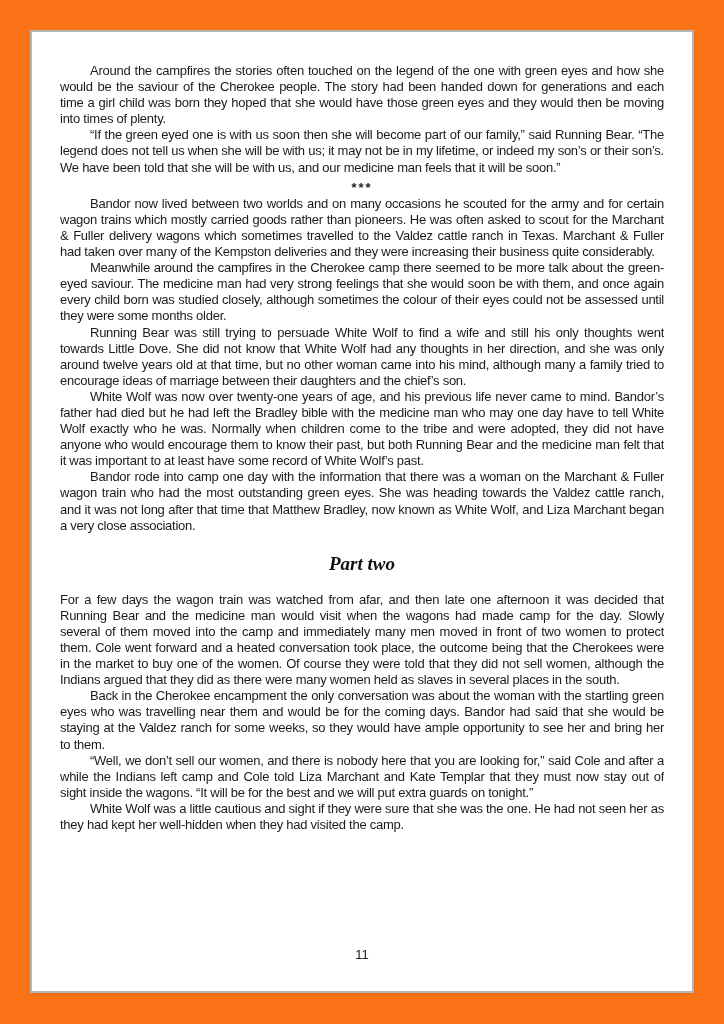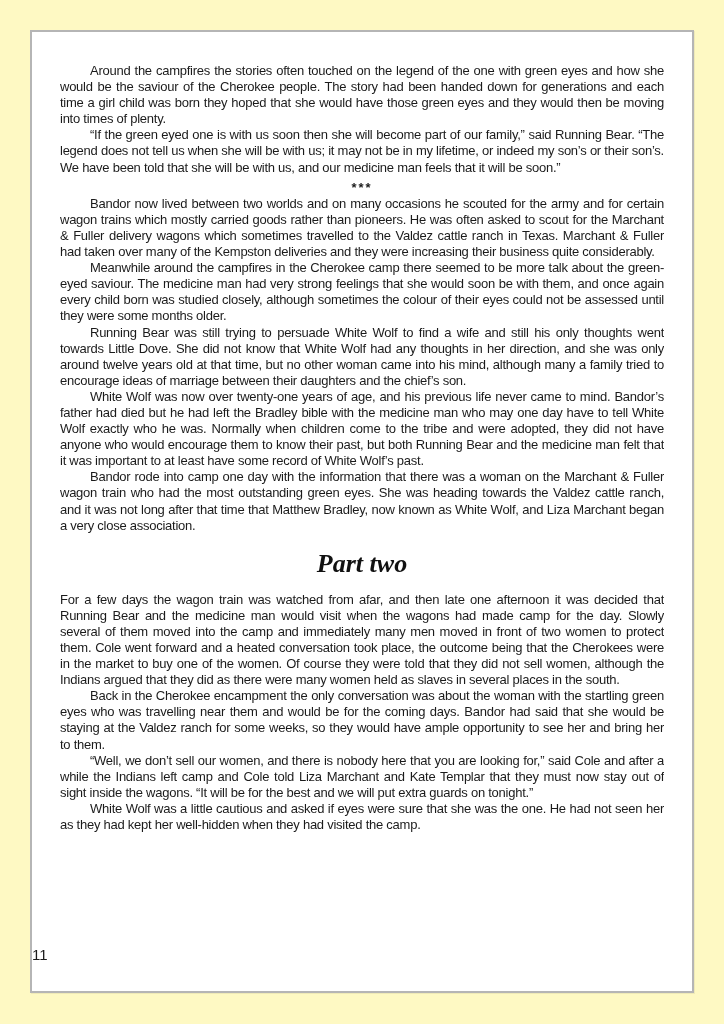--- a/index.html
+++ b/index.html
@@ -7,21 +7,21 @@
     padding: 0;
     background: #ffffff;
     width: 724px;
     height: 1024px;
     overflow: hidden;
   }
   .page-canvas {
     position: relative;
     width: 724px;
     height: 1024px;
-    background: #fef9c3;
+    background: #f97316;
     font-family: "Liberation Sans", "DejaVu Sans", sans-serif;
     color: #1b1b1b;
   }
   .page-frame {
     position: absolute;
     left: 30px;
     top: 30px;
     width: 664px;
     height: 963px;
     border: 2px solid #b5b5b5;
@@ -53,33 +53,34 @@
   .section-separator {
     text-align: center;
     margin: 4px 0 0 0;
     font-weight: bold;
     letter-spacing: 2px;
   }
   .part-heading {
     font-family: "Liberation Serif", "DejaVu Serif", serif;
     font-style: italic;
     font-weight: bold;
-    font-size: 26px;
+    font-size: 19px;
     line-height: 28px;
     text-align: center;
     margin: 16px 0 14px 0;
     letter-spacing: 0;
     color: #111111;
   }
   .page-number {
     position: absolute;
     left: 0;
     right: 0;
     bottom: 28px;
-    font-size: 15px;
+    text-align: center;
+    font-size: 13px;
     line-height: 16px;
     letter-spacing: 0;
   }
 </style>
 </head>
 <body>
 
 <div class="page-canvas">
   <div class="page-frame">
     <div class="page-content">
@@ -93,19 +94,19 @@
       <p class="para-indent">Meanwhile around the campfires in the Cherokee camp there seemed to be more talk about the green-eyed saviour. The medicine man had very strong feelings that she would soon be with them, and once again every child born was studied closely, although sometimes the colour of their eyes could not be assessed until they were some months older.</p>
       <p class="para-indent">Running Bear was still trying to persuade White Wolf to find a wife and still his only thoughts went towards Little Dove. She did not know that White Wolf had any thoughts in her direction, and she was only around twelve years old at that time, but no other woman came into his mind, although many a family tried to encourage ideas of marriage between their daughters and the chief’s son.</p>
       <p class="para-indent">White Wolf was now over twenty-one years of age, and his previous life never came to mind. Bandor’s father had died but he had left the Bradley bible with the medicine man who may one day have to tell White Wolf exactly who he was. Normally when children come to the tribe and were adopted, they did not have anyone who would encourage them to know their past, but both Running Bear and the medicine man felt that it was important to at least have some record of White Wolf’s past.</p>
       <p class="para-indent">Bandor rode into camp one day with the information that there was a woman on the Marchant &amp; Fuller wagon train who had the most outstanding green eyes. She was heading towards the Valdez cattle ranch, and it was not long after that time that Matthew Bradley, now known as White Wolf, and Liza Marchant began a very close association.</p>
 
       <h1 class="part-heading">Part two</h1>
 
       <p class="para-flush">For a few days the wagon train was watched from afar, and then late one afternoon it was decided that Running Bear and the medicine man would visit when the wagons had made camp for the day. Slowly several of them moved into the camp and immediately many men moved in front of two women to protect them. Cole went forward and a heated conversation took place, the outcome being that the Cherokees were in the market to buy one of the women. Of course they were told that they did not sell women, although the Indians argued that they did as there were many women held as slaves in several places in the south.</p>
       <p class="para-indent">Back in the Cherokee encampment the only conversation was about the woman with the startling green eyes who was travelling near them and would be for the coming days. Bandor had said that she would be staying at the Valdez ranch for some weeks, so they would have ample opportunity to see her and bring her to them.</p>
       <p class="para-indent">“Well, we don’t sell our women, and there is nobody here that you are looking for,” said Cole and after a while the Indians left camp and Cole told Liza Marchant and Kate Templar that they must now stay out of sight inside the wagons. “It will be for the best and we will put extra guards on tonight.”</p>
-      <p class="para-indent">White Wolf was a little cautious and asked if eyes were sure that she was the one. He had not seen her as they had kept her well-hidden when they had visited the camp.</p>
+      <p class="para-indent">White Wolf was a little cautious and sight if they were sure that she was the one. He had not seen her as they had kept her well-hidden when they had visited the camp.</p>
 
     </div>
 
     <div class="page-number">11</div>
   </div>
 </div>
 
 </body></html>

